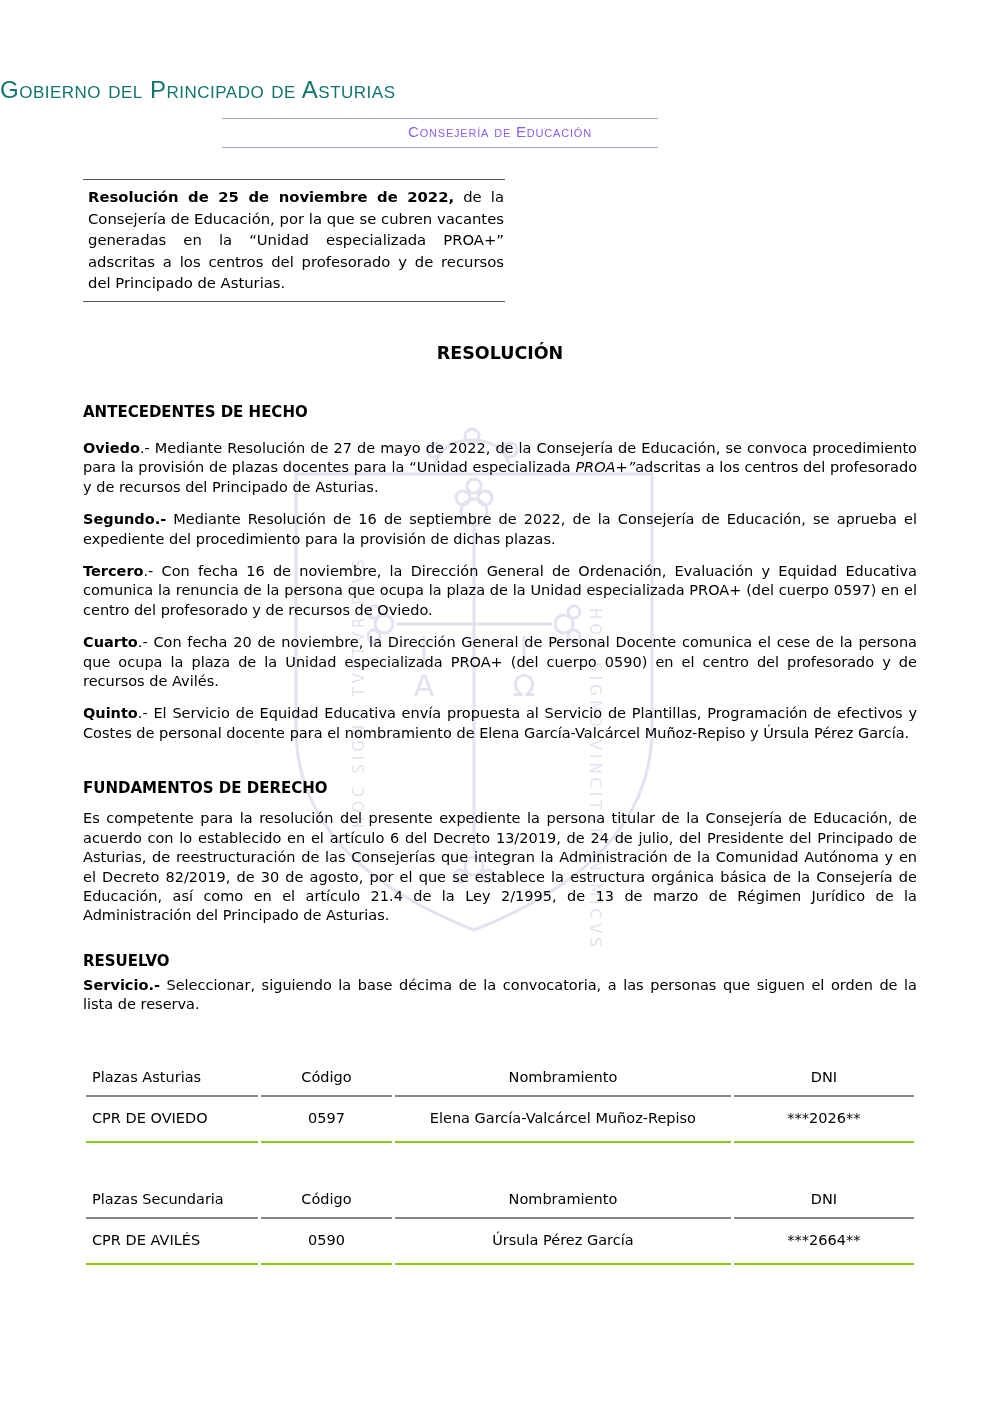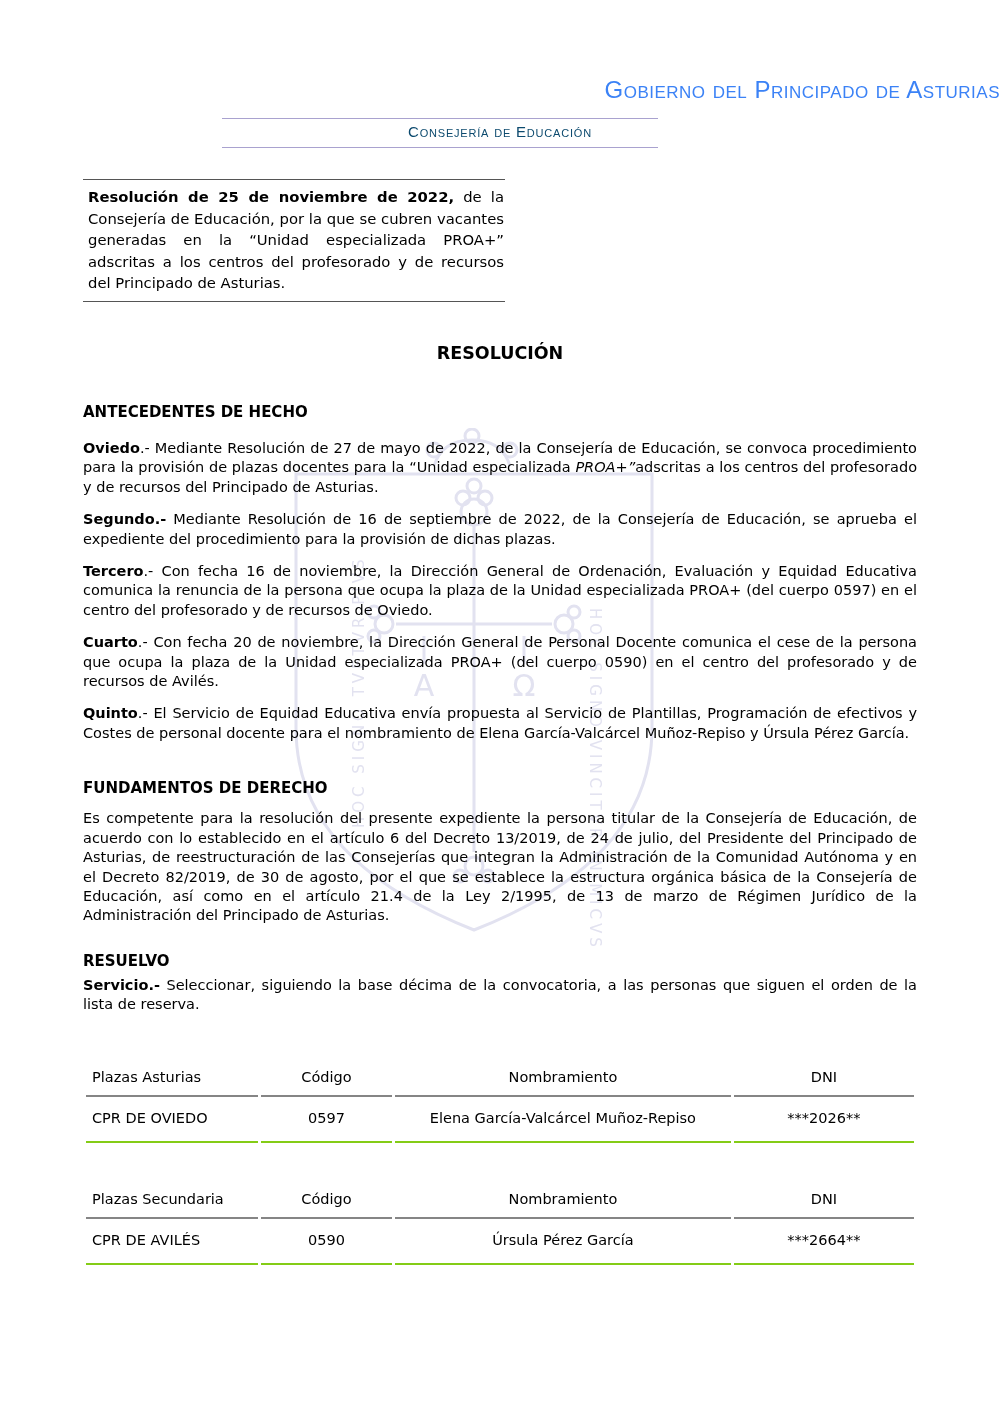--- a/index.html
+++ b/index.html
@@ -7,39 +7,39 @@
     position:relative;
     width:1000px;height:1414px;
     background:#ffffff;
     font-family:"DejaVu Sans","Liberation Sans",sans-serif;
     color:#000;
     overflow:hidden;
   }
   
   .org-title{
     position:absolute;top:76px;left:0;width:100%;
-    text-align:right;
+    text-align:left;
     font-family:"Liberation Sans","DejaVu Sans",sans-serif;
     font-variant:small-caps;
     font-size:24px;letter-spacing:.5px;
-    color:#3b82f6;
+    color:#0f766e;
   }
   .hdr-rule{
     position:absolute;left:222px;width:436px;height:0;
     border-top:1px solid #a9a2cf;
   }
   .hdr-rule.r1{top:118px}
   .hdr-rule.r2{top:147px}
   .dept-title{
     position:absolute;top:123px;left:0;width:100%;
     text-align:center;
     font-family:"Liberation Sans","DejaVu Sans",sans-serif;
     font-variant:small-caps;
     font-size:15px;letter-spacing:.8px;
-    color:#0c4a6e;
+    color:#8b5cf6;
   }
   
   .summary-box{
     position:absolute;left:83px;top:179px;width:422px;
     box-sizing:border-box;
     border-top:1px solid #555;border-bottom:1px solid #555;
     padding:6px 1px 7px 5px;
   }
   .summary-box p{
     margin:0;font-size:14.8px;line-height:21.6px;

